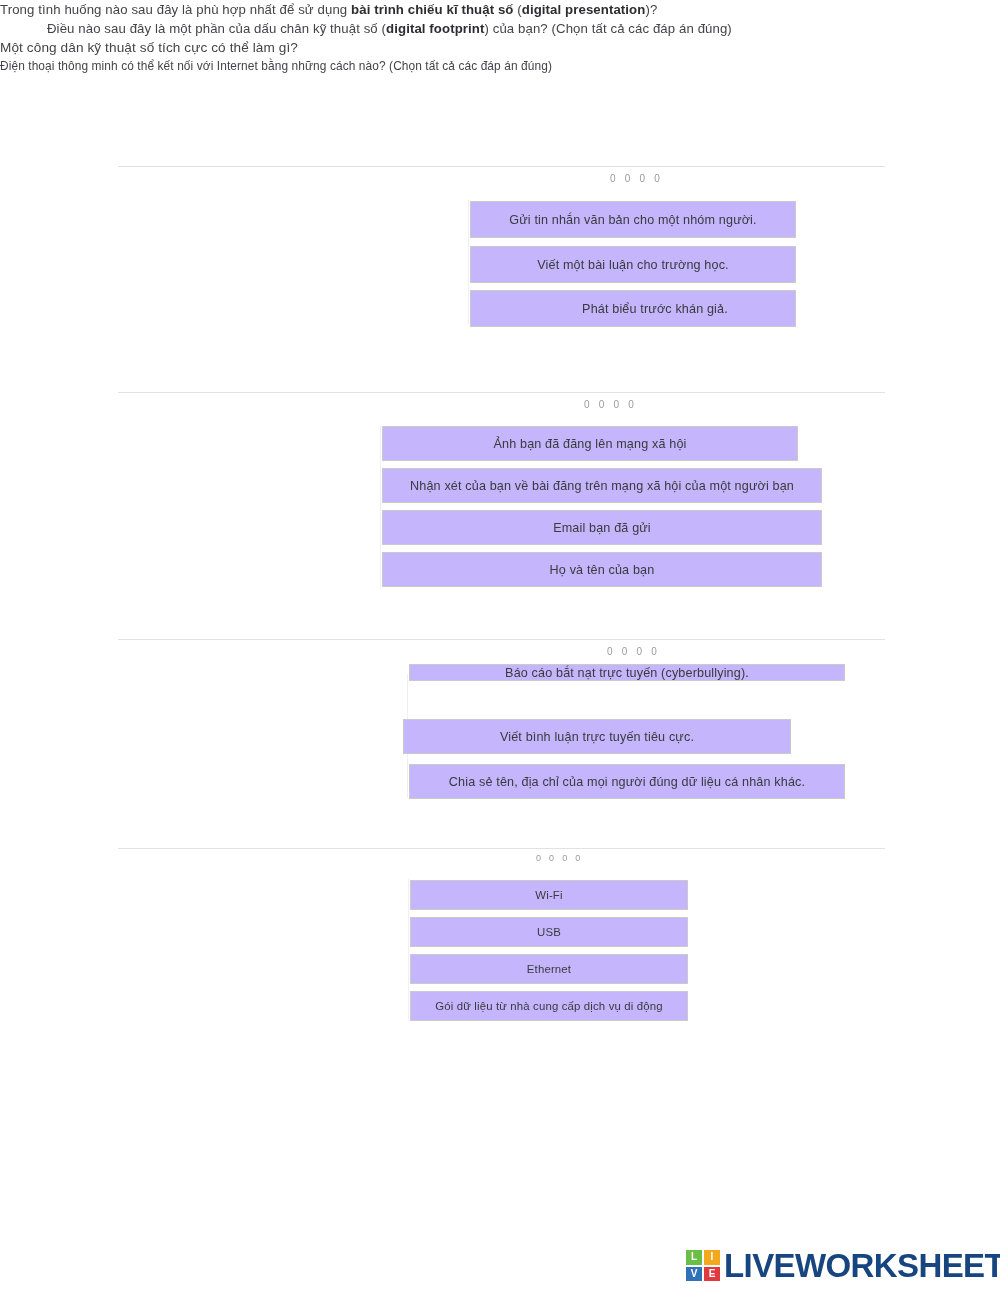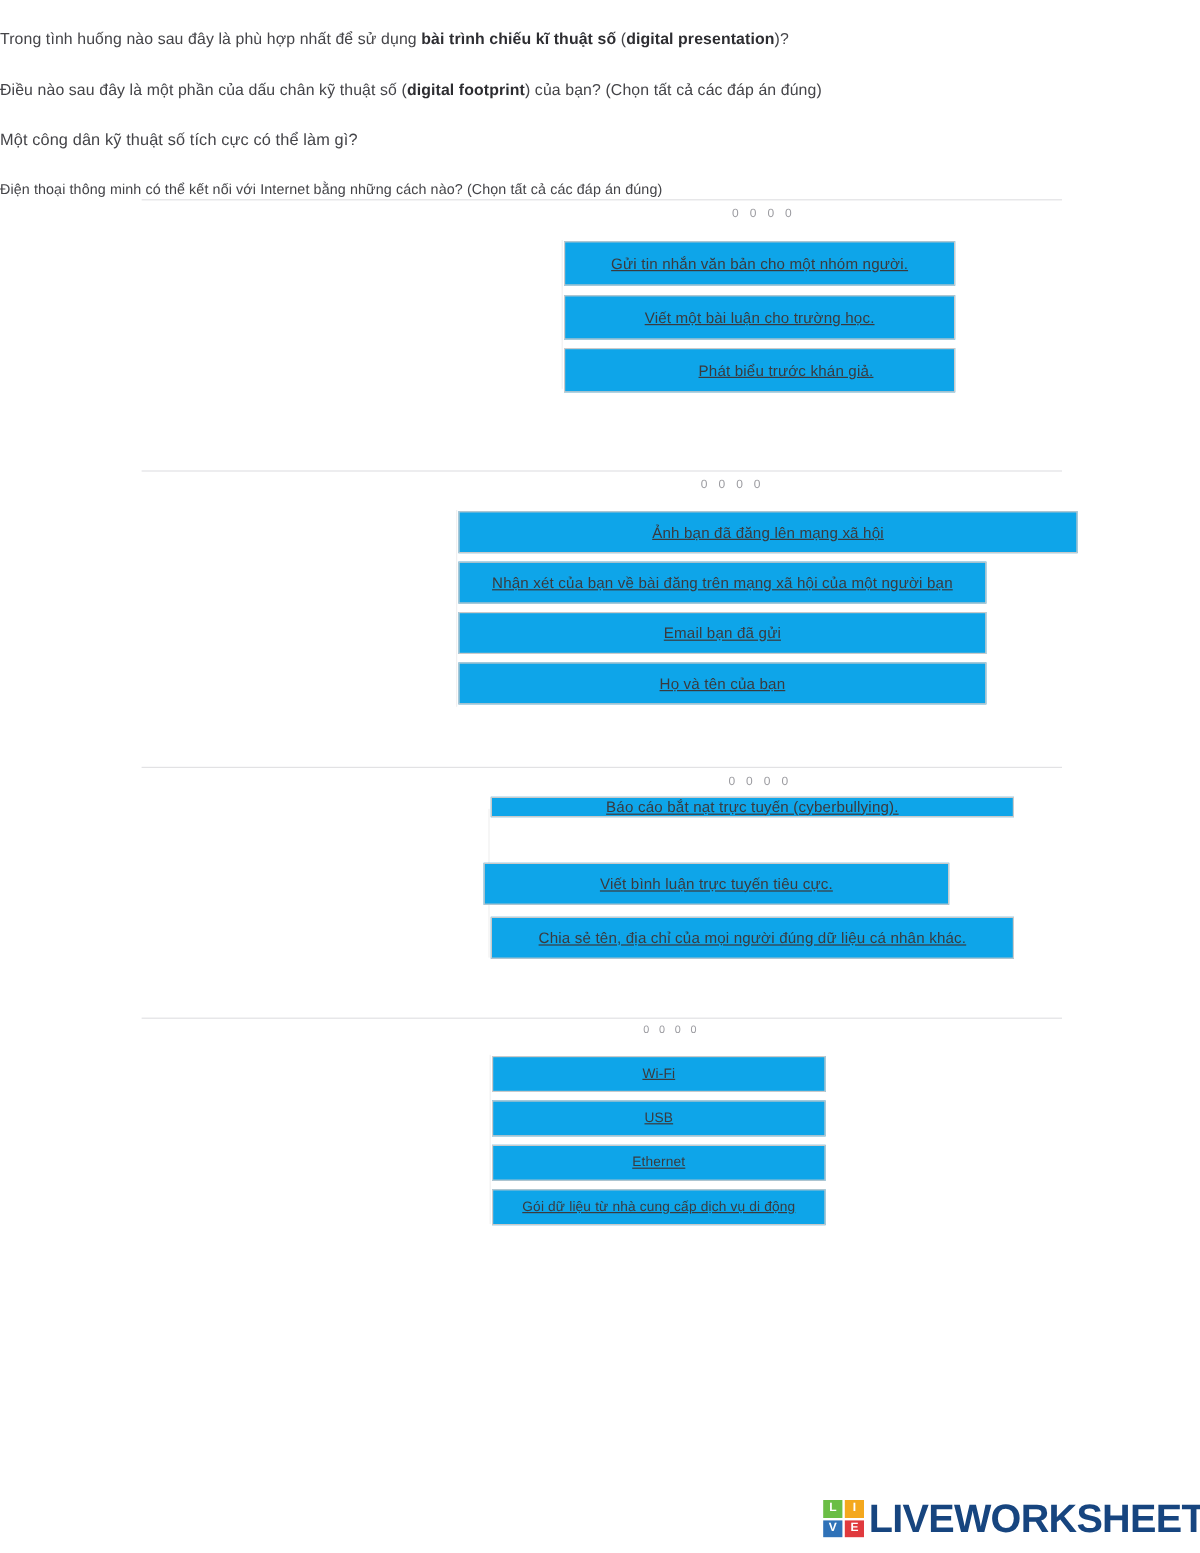--- a/index.html
+++ b/index.html
@@ -22,21 +22,20 @@
     width: 1000px;
     height: 1294px;
   }
 
   .qtext {
     font-size: 13.2px;
     line-height: 1.45;
     color: #444448;
     letter-spacing: 0.1px;
     white-space: nowrap;
-    margin-top: 23px;
   }
   .qtext b {
     font-weight: bold;
     color: #2d2d31;
   }
 
   .rule {
     position: absolute;
     height: 1px;
     background: #e2e2e4;
@@ -46,31 +45,30 @@
     position: absolute;
     font-size: 10px;
     color: #9b9ba0;
     letter-spacing: 3.2px;
     font-family: "Liberation Sans", "DejaVu Sans", sans-serif;
     white-space: nowrap;
   }
 
   .opt {
     position: absolute;
-    background: #0ea5e9;
+    background: #c4b5fd;
     border: 1px solid #cacaca;
     box-sizing: border-box;
     display: flex;
     align-items: center;
     justify-content: center;
     font-size: 12.6px;
     color: #3a3a3e;
     letter-spacing: 0.15px;
     white-space: nowrap;
-    text-decoration: underline;
   }
 
   .vguide {
     position: absolute;
     width: 1px;
     background: #f0f0f1;
   }
 
   
   .logo {
@@ -123,29 +121,29 @@
   </div>
   <div class="rule" style="left:118px; top:166px; width:767px;"></div>
   <div class="dots" style="left:610px; top:173px;">0 0 0 0</div>
 
   <div class="vguide" style="left:468px; top:200px; height:124px;"></div>
 
   <div class="opt" style="left:470px; top:201px; width:326px; height:37px;">Gửi tin nhắn văn bản cho một nhóm người.</div>
   <div class="opt" style="left:470px; top:246px; width:326px; height:37px;">Viết một bài luận cho trường học.</div>
   <div class="opt" style="left:470px; top:290px; width:326px; height:37px;padding-left:44px;">Phát biểu trước khán giả.</div>
 
-  <div class="qtext" style="left:130px; top:362px;">
+  <div class="qtext" style="left:130px; top:362px;padding-left:47px;">
     <span>Điều nào sau đây là một phần của dấu chân kỹ thuật số (</span><b>digital footprint</b><span>) của bạn? (Chọn tất cả các đáp án đúng)</span>
   </div>
   <div class="rule" style="left:118px; top:392px; width:767px;"></div>
   <div class="dots" style="left:584px; top:399px;">0 0 0 0</div>
 
   <div class="vguide" style="left:380px; top:425px; height:164px;"></div>
 
-  <div class="opt" style="left:382px; top:426px; width:516px; height:35px;">Ảnh bạn đã đăng lên mạng xã hội</div>
+  <div class="opt" style="left:382px; top:426px; width:416px; height:35px;">Ảnh bạn đã đăng lên mạng xã hội</div>
   <div class="opt" style="left:382px; top:468px; width:440px; height:35px;">Nhận xét của bạn về bài đăng trên mạng xã hội của một người bạn</div>
   <div class="opt" style="left:382px; top:510px; width:440px; height:35px;">Email bạn đã gửi</div>
   <div class="opt" style="left:382px; top:552px; width:440px; height:35px;">Họ và tên của bạn</div>
 
   <div class="qtext" style="left:128px; top:604px; font-size:13.6px;">
     <span>Một công dân kỹ thuật số tích cực có thể làm gì?</span>
   </div>
   <div class="rule" style="left:118px; top:639px; width:767px;"></div>
   <div class="dots" style="left:607px; top:646px;">0 0 0 0</div>
 

